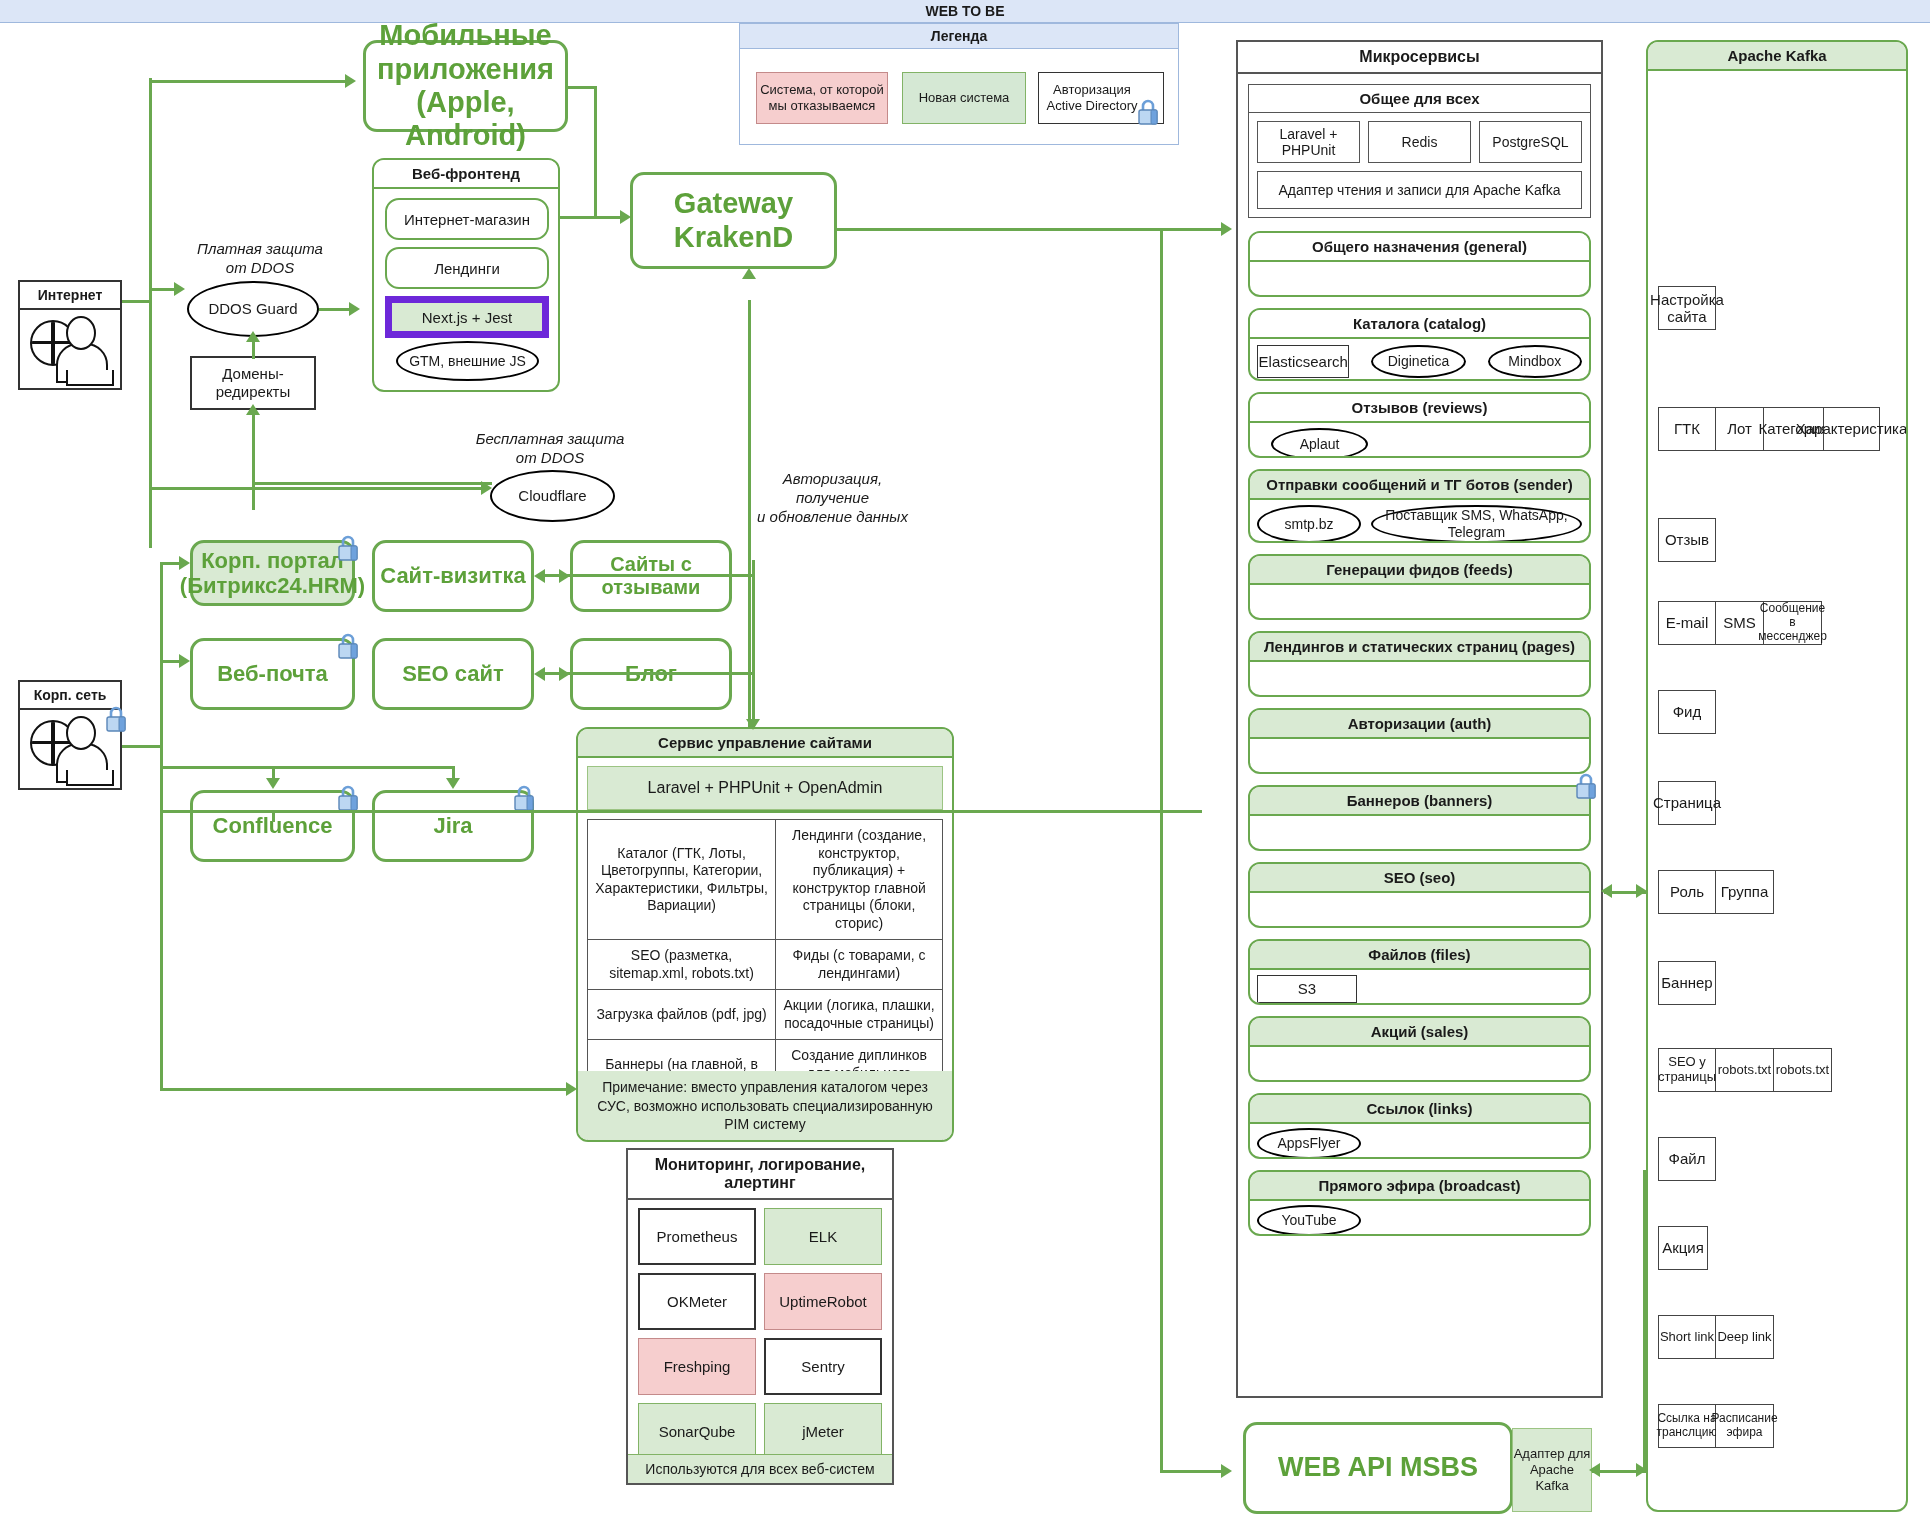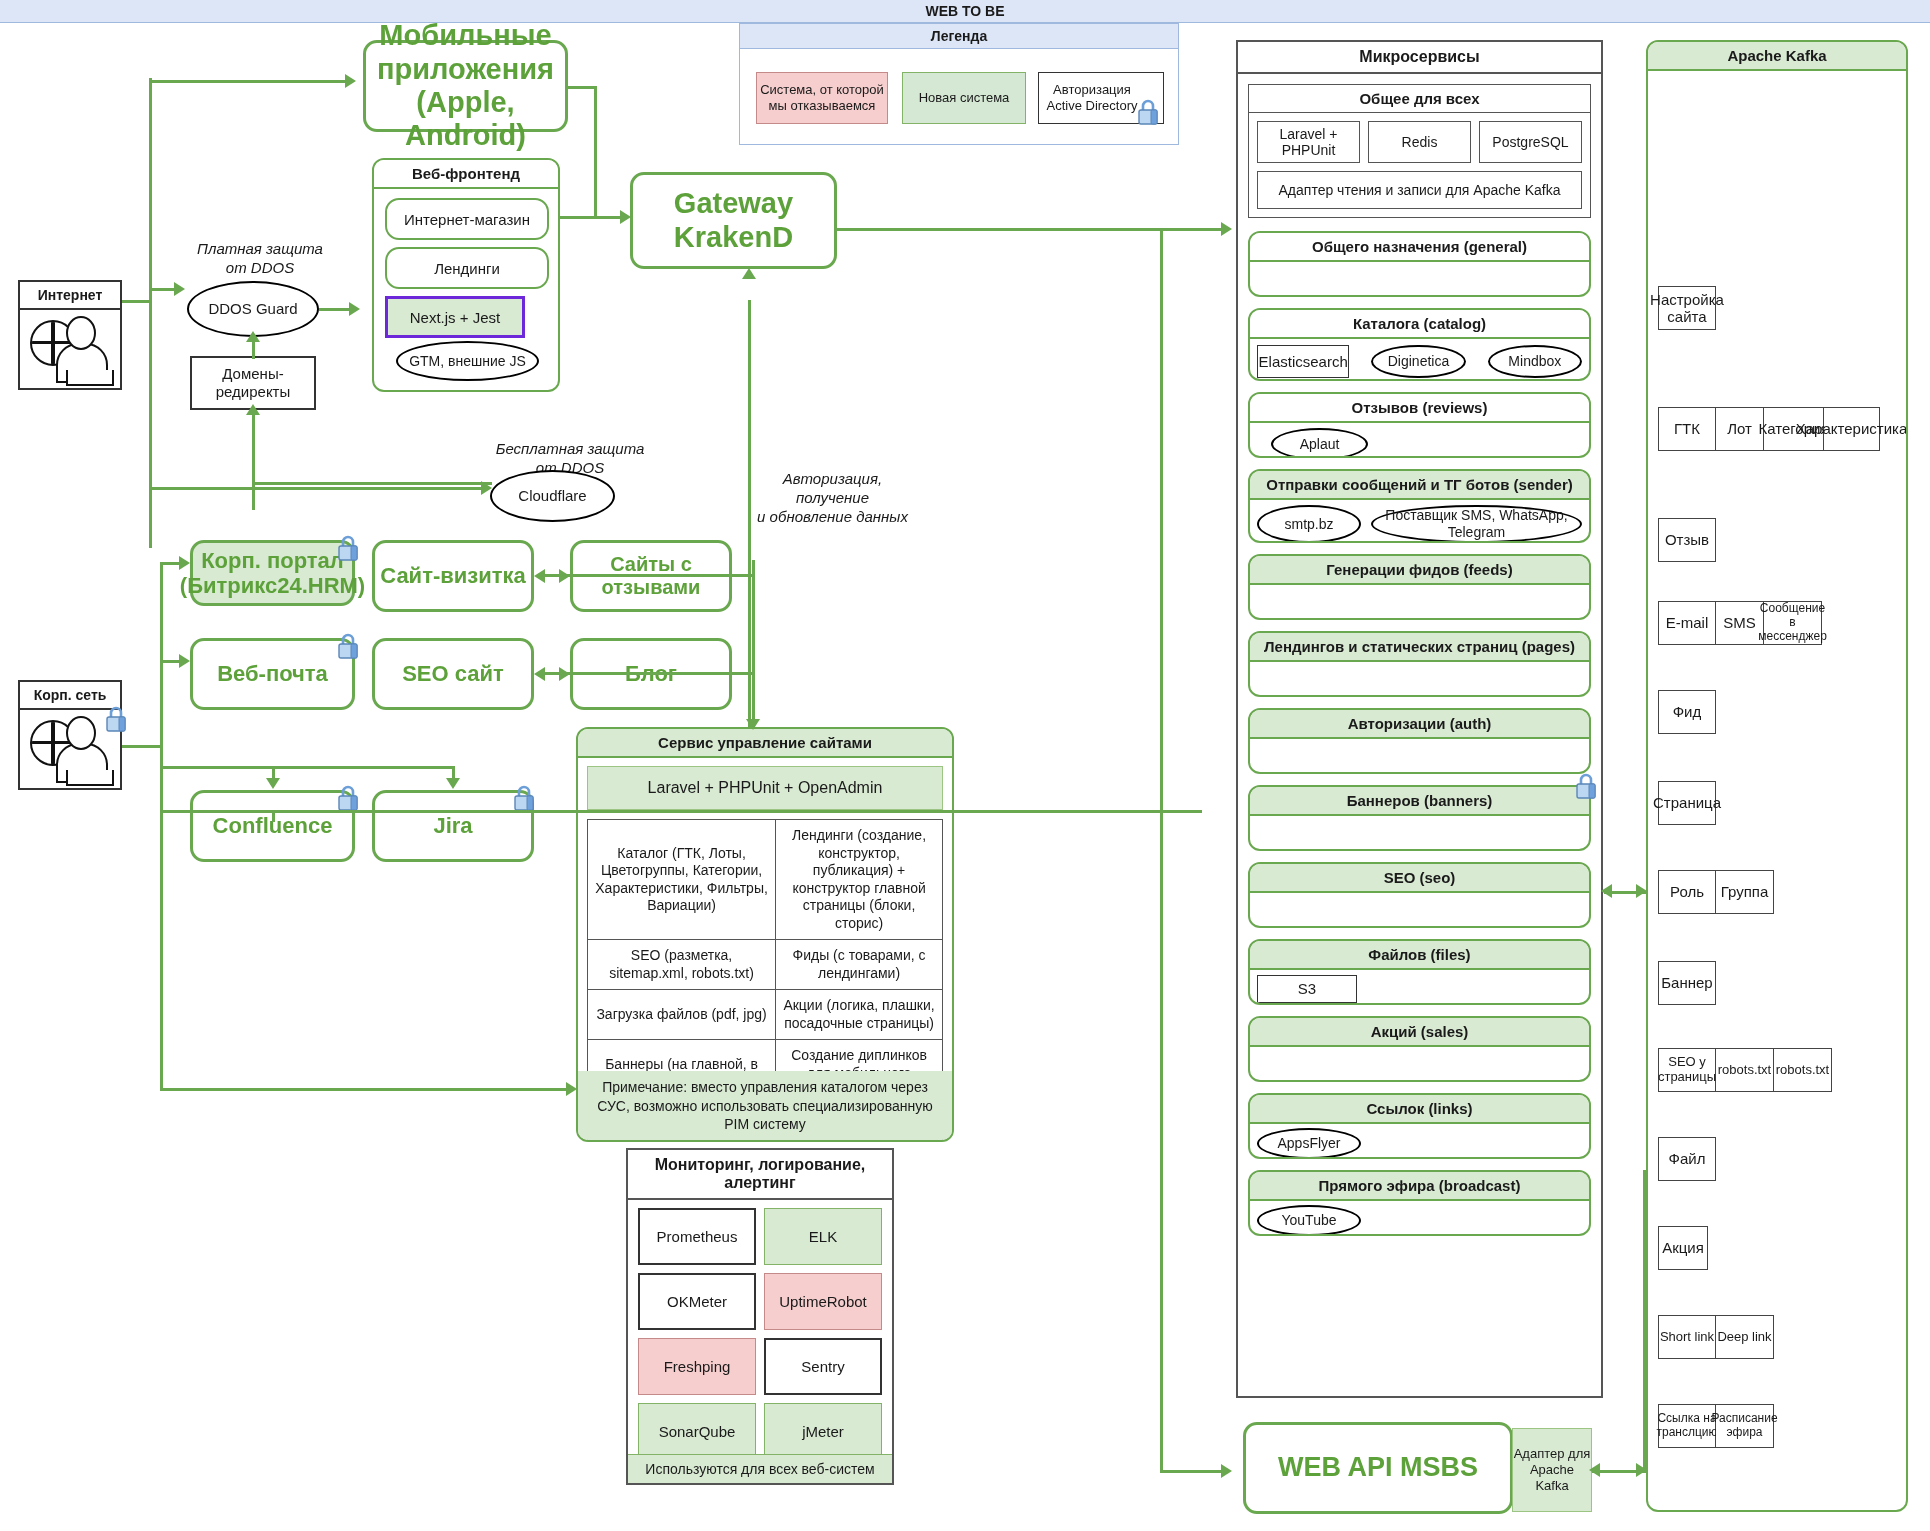--- a/index.html
+++ b/index.html
@@ -146,32 +146,32 @@
     <path d="M7 11V7a5 5 0 0 1 10 0v4" fill="none" stroke="#6c9fd8" stroke-width="2.6"></path>
     <rect x="3" y="11" width="18" height="14" rx="2" fill="#bcd7f2" stroke="#5a86b8" stroke-width="1.4"></rect>
     <rect x="15" y="11" width="6" height="14" rx="1.5" fill="#6fa2dd" stroke="#5a86b8" stroke-width="1"></rect>
   </svg>
 
   <div class="abs lbl" style="left:180px;top:240px;width:160px;white-space:pre-line;">Платная защита
 от DDOS</div>
   <div class="abs ell" style="left:187px;top:281px;width:132px;height:56px;">DDOS Guard</div>
   <div class="abs bbox" style="left:190px;top:356px;width:126px;height:54px;">Домены-редиректы</div>
 
-  <div class="abs lbl" style="left:485px;top:430px;width:170px;white-space:pre-line;margin-top:10px;">Бесплатная защита
+  <div class="abs lbl" style="left:465px;top:430px;width:170px;white-space:pre-line;">Бесплатная защита
 от DDOS</div>
   <div class="abs ell" style="left:490px;top:470px;width:125px;height:52px;">Cloudflare</div>
 
   <div class="abs gbox gbox-big" style="left:363px;top:40px;width:205px;height:92px;padding:0 8px;">Мобильные приложения (Apple, Android)</div>
 
   <div class="abs grp" style="left:372px;top:158px;width:188px;height:234px;">
     <div class="hd">Веб-фронтенд</div>
     <div class="bd" style="height:198px;">
       <div class="abs gbox" style="left:11px;top:9px;width:164px;height:42px;border-width:2px;font-size:15px;">Интернет-магазин</div>
       <div class="abs gbox" style="left:11px;top:58px;width:164px;height:42px;border-width:2px;font-size:15px;">Лендинги</div>
-      <div class="abs" style="left:11px;top:107px;width:140px;height:42px;background:#d9ead3;border:3px solid #6d28d9;
+      <div class="abs" style="left:11px;top:107px;width:164px;height:42px;background:#d9ead3;border:7px solid #6d28d9;
            display:flex;align-items:center;justify-content:center;font-size:15px;">Next.js + Jest</div>
       <div class="abs ell" style="left:22px;top:152px;width:143px;height:40px;font-size:14px;">GTM, внешние JS</div>
     </div>
   </div>
 
   <div class="abs gbox gbox-big" style="left:630px;top:172px;width:207px;height:97px;">Gateway KrakenD</div>
   <div class="abs lbl" style="left:745px;top:470px;width:175px;white-space:pre-line;">Авторизация, получение
 и обновление данных</div>
 
   <div class="abs gbox gbox-big gfill" style="left:190px;top:540px;width:165px;height:66px;font-size:22px;padding:0 6px;">Корп. портал (Битрикс24.HRM)</div>

